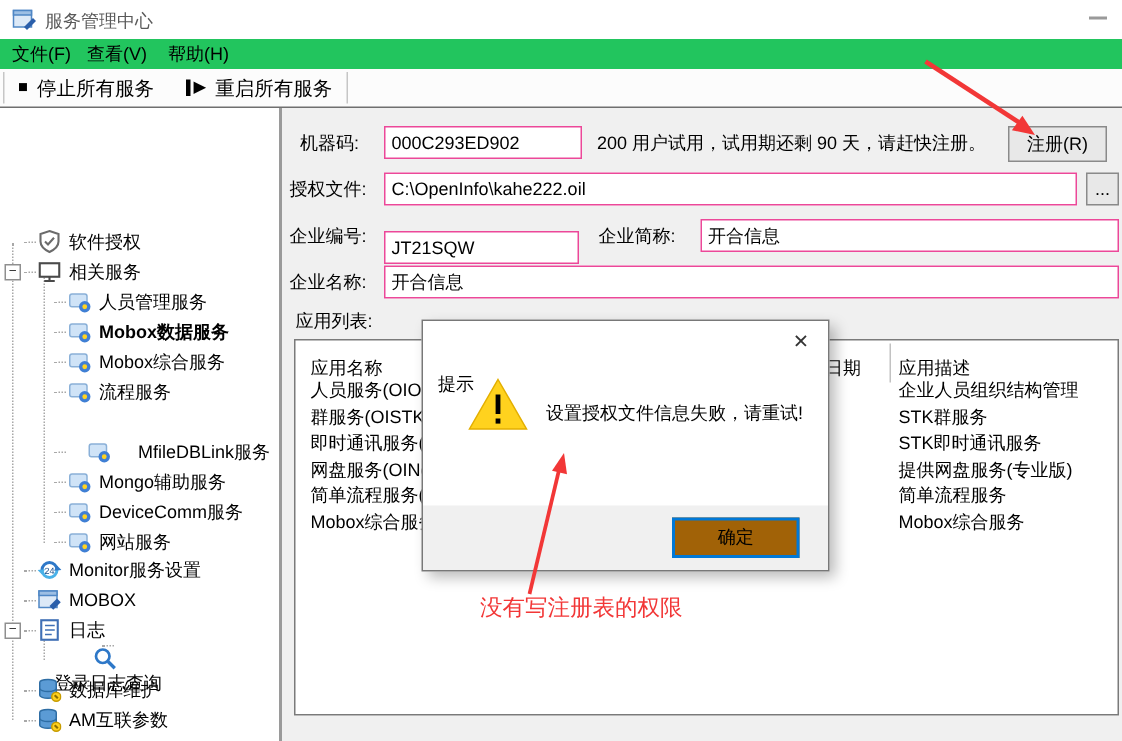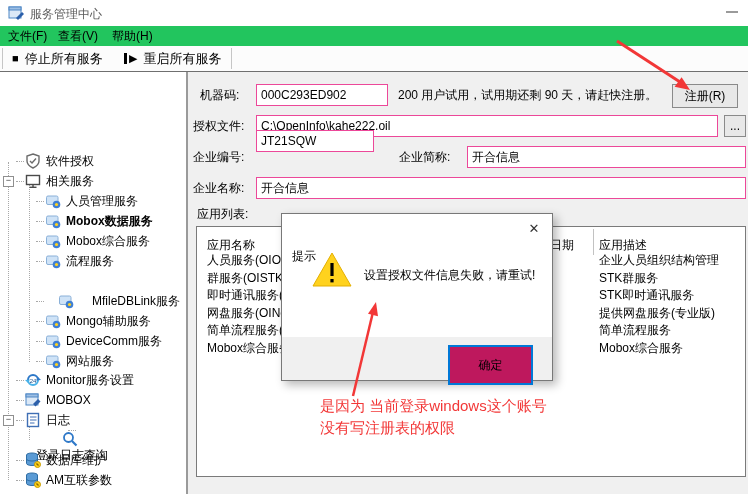--- a/index.html
+++ b/index.html
@@ -48,21 +48,21 @@
   .lrow .c3{position:absolute;left:402px;}
   
   .dialog{position:absolute;left:281px;top:213px;width:272px;height:168px;background:#fff;
     border:1px solid #787878;box-sizing:border-box;box-shadow:4px 4px 9px rgba(0,0,0,.28);z-index:10;}
   .dlg-title{position:absolute;left:10px;top:7px;font-size:12px;margin-top:27px;}
   .dlg-close{position:absolute;right:0;top:0;width:36px;height:28px;display:flex;align-items:center;
     justify-content:center;font-size:13px;color:#333;}
   .dlg-warn{position:absolute;left:30px;top:38px;width:40px;height:36px;}
   .dlg-msg{position:absolute;left:82px;top:53px;font-size:12px;white-space:nowrap;}
   .dlg-footer{position:absolute;left:0;right:0;bottom:0;height:43px;background:var(--panel-gray,#f0f0f0);}
-  .dlg-ok{position:absolute;left:166px;top:8px;width:85px;height:40px;background:#be185d;
+  .dlg-ok{position:absolute;left:166px;top:8px;width:85px;height:27px;background:#a16207;
     border:2px solid var(--focus-blue,#0078d7);box-sizing:border-box;font-size:12px;
     display:flex;align-items:center;justify-content:center;}
   
   .annot{z-index:50;pointer-events:none;}
   .arrows{position:absolute;inset:0;}
   .red-note{position:absolute;left:320px;top:395px;font-size:15px;line-height:22px;
     color:var(--annotation-red,#f23737);white-space:nowrap;}
 </style>
 </head>
 <body>
@@ -295,21 +295,21 @@
     <span class="lbl" style="left:200px;top:84px">机器码:</span>
     <div class="field" style="left:256px;top:84px;width:132px">000C293ED902</div>
     <span class="lbl" style="left:398px;top:84px">200 用户试用，试用期还剩 90 天，请赶快注册。</span>
     <div class="pbtn" style="left:672px;top:84px;width:66px;height:24px">注册(R)</div>
 
     <span class="lbl" style="left:193px;top:115px">授权文件:</span>
     <div class="field" style="left:256px;top:115px;width:462px">C:\OpenInfo\kahe222.oil</div>
     <div class="pbtn" style="left:724px;top:115px;width:22px;height:22px">...</div>
 
     <span class="lbl" style="left:193px;top:146px">企业编号:</span>
-    <div class="field" style="left:256px;top:130px;width:118px">JT21SQW</div>
+    <div class="field" style="left:256px;top:154px;width:130px">JT21SQW</div>
     <span class="lbl" style="left:399px;top:146px">企业简称:</span>
     <div class="field" style="left:467px;top:146px;width:279px">开合信息</div>
 
     <span class="lbl" style="left:193px;top:177px">企业名称:</span>
     <div class="field" style="left:256px;top:177px;width:490px">开合信息</div>
 
     <span class="lbl" style="left:197px;top:203px">应用列表:</span>
     <div class="listbox">
       <span class="lhead" style="left:10px">应用名称</span>
       <span class="lhead" style="left:353px">日期</span>
@@ -361,18 +361,17 @@
   </div>
 
   <div class="layer annot">
     <svg class="arrows" width="748" height="494" viewBox="0 0 748 494">
       <line x1="617" y1="41" x2="680" y2="82" style="stroke:var(--annotation-red,#f23737)" stroke-width="3"></line>
       <polygon points="690,90 674.6,86.8 681.6,77.2" style="fill:var(--annotation-red,#f23737)"></polygon>
       <line x1="353" y1="396" x2="373" y2="312" style="stroke:var(--annotation-red,#f23737)" stroke-width="2.5"></line>
       <polygon points="376,302 378,316.2 368,313.8" style="fill:var(--annotation-red,#f23737)"></polygon>
     </svg>
     <div class="red-note">
-      <div>是因为 当前登录windows这个账号</div>
       <div>没有写注册表的权限</div>
     </div>
   </div>
 
 </div>
 
 </body></html>

